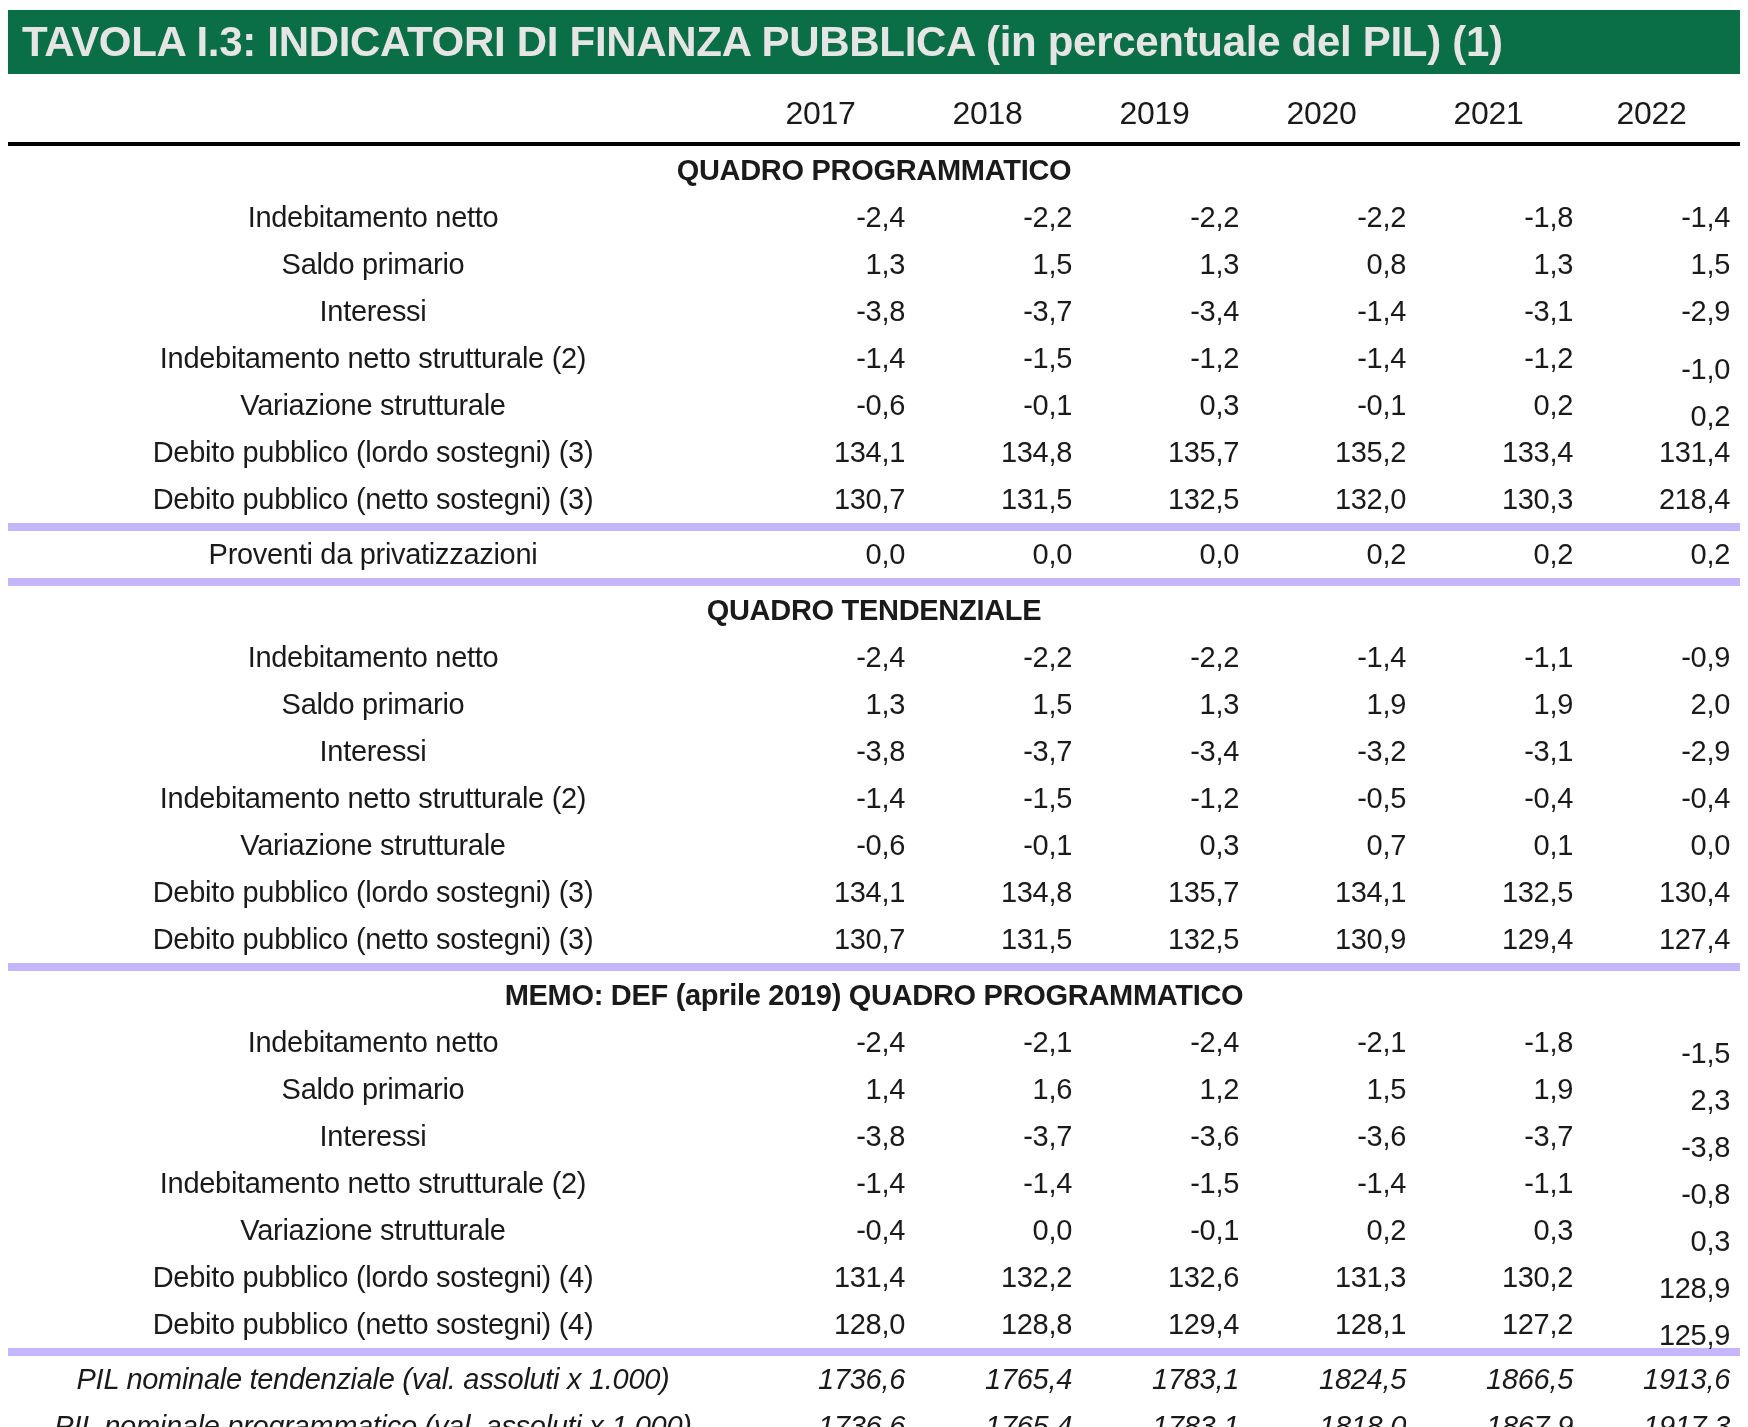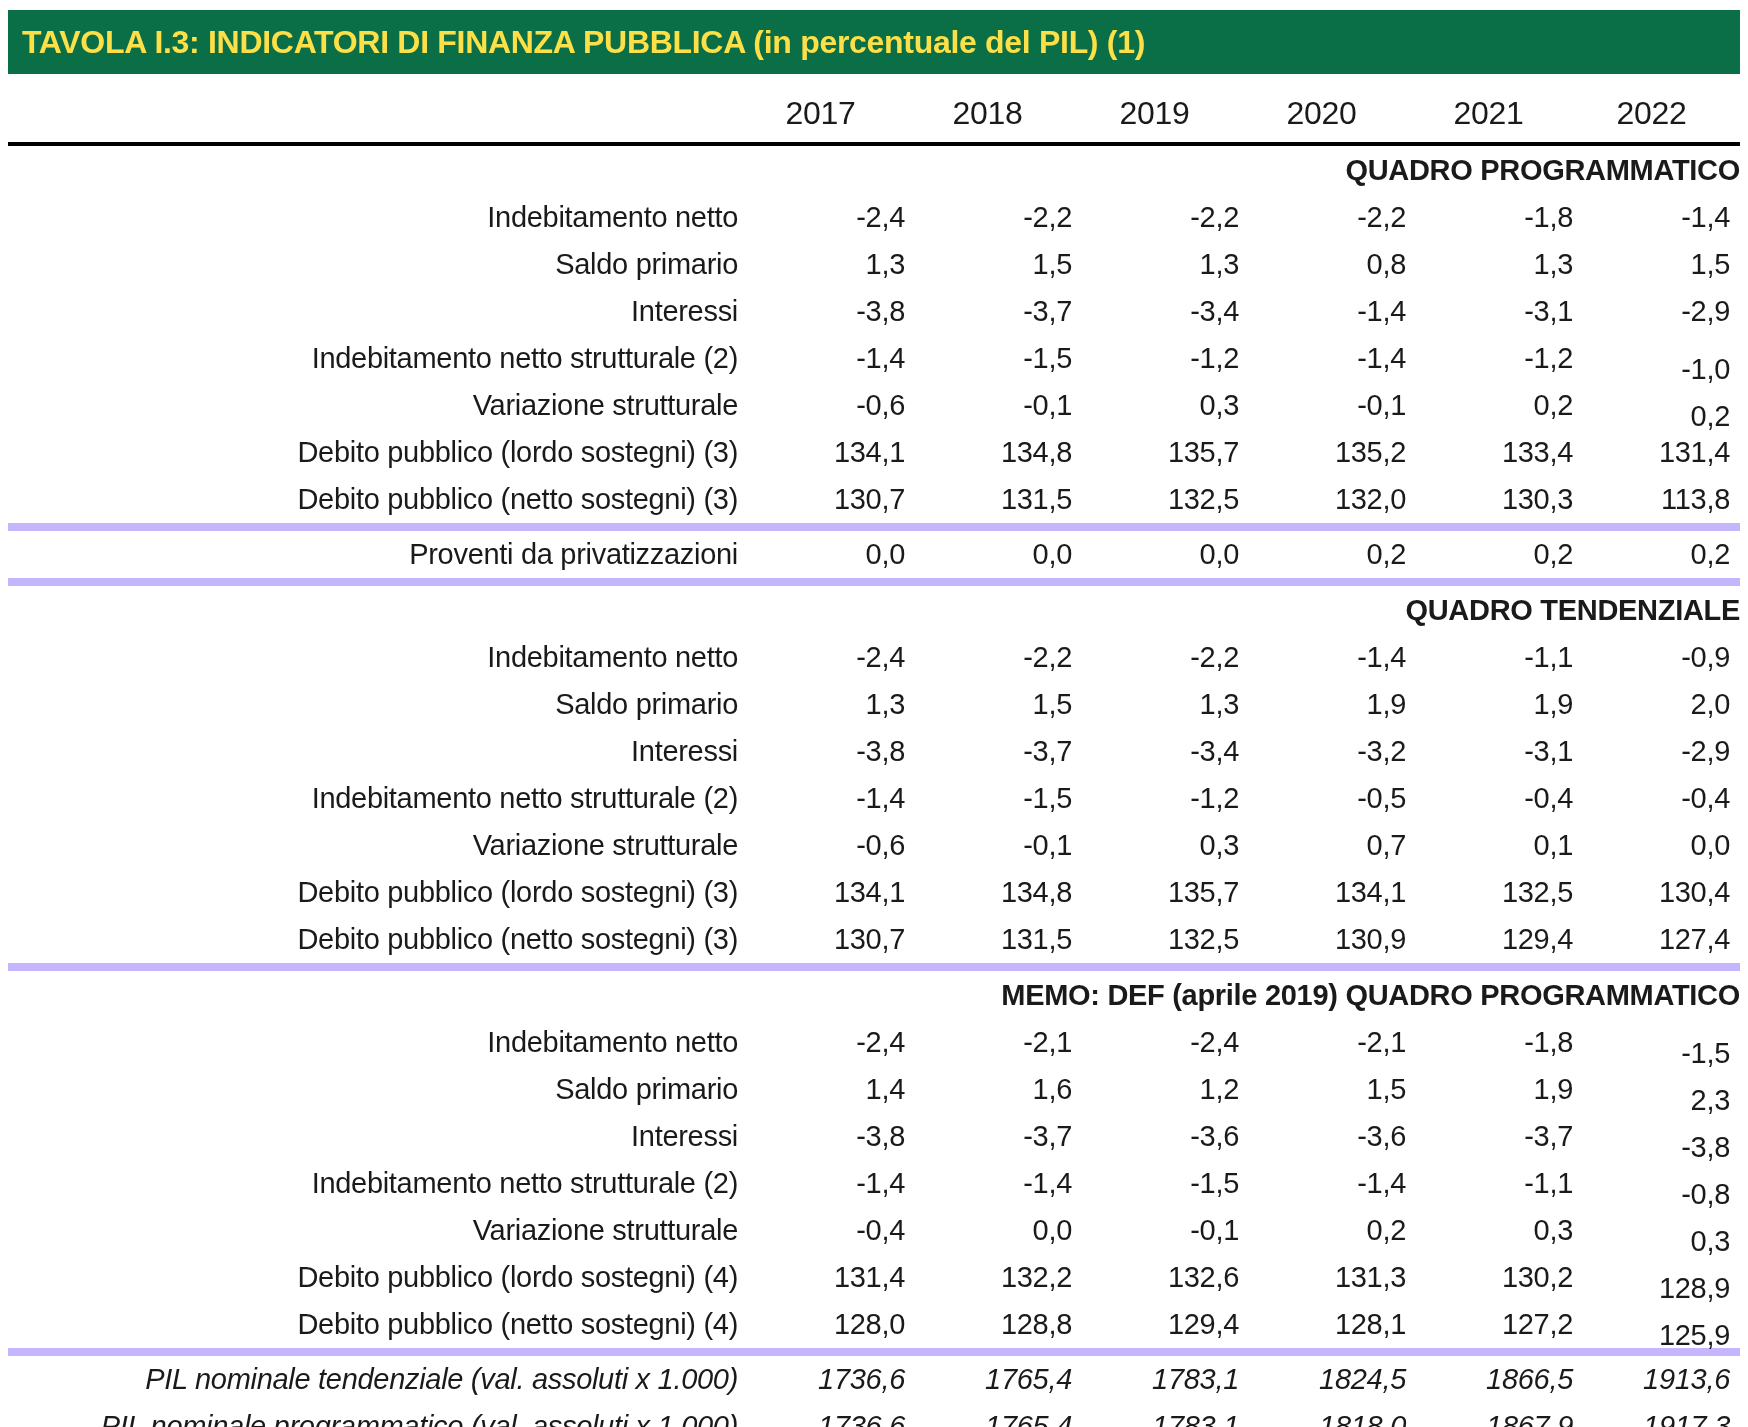--- a/index.html
+++ b/index.html
@@ -19,22 +19,22 @@
   }
   .title-bar {
     background: #0a6e46;
     height: 64px;
     display: flex;
     align-items: center;
     padding-left: 14px;
     box-sizing: border-box;
   }
   .title-bar .title-text {
-    color: #fde047;
-    font-size: 32px;
+    color: #e5e5e5;
+    font-size: 42px;
     font-weight: bold;
     letter-spacing: -0.3px;
     white-space: nowrap;
   }
   table.fin-table {
     width: 100%;
     border-collapse: collapse;
     table-layout: fixed;
   }
   col.c-label { width: 730px; }
@@ -60,21 +60,21 @@
   }
   tr.section-header-row td {
     height: 48px;
     font-size: 29px;
     font-weight: bold;
     vertical-align: middle;
     padding: 0;
     letter-spacing: -0.3px;
     white-space: nowrap;
   }
-  td.label-cell { text-align: right; padding-left: 4px; }
+  td.label-cell { text-align: center; padding-left: 4px; }
   td.value-cell { text-align: right; }
   th.value-col, td.value-cell { padding-right: 2px; }
   th.value-col:last-child, td.value-cell:last-child { padding-right: 10px; }
   tr.rule-top { border-top: 8px solid #c4b5fd; }
   tr.italic td { font-style: italic; }
   td.drop span { position: relative; top: 11px; display: inline-block; }
 </style>
 </head>
 <body>
 
@@ -161,21 +161,21 @@
           <td class="value-cell"><span>133,4</span></td>
           <td class="value-cell"><span>131,4</span></td>
         </tr>
         <tr class="data-row">
           <td class="label-cell">Debito pubblico (netto sostegni) (3)</td>
           <td class="value-cell"><span>130,7</span></td>
           <td class="value-cell"><span>131,5</span></td>
           <td class="value-cell"><span>132,5</span></td>
           <td class="value-cell"><span>132,0</span></td>
           <td class="value-cell"><span>130,3</span></td>
-          <td class="value-cell"><span>113,8</span></td>
+          <td class="value-cell"><span>218,4</span></td>
         </tr>
         <tr class="data-row rule-top">
           <td class="label-cell">Proventi da privatizzazioni</td>
           <td class="value-cell"><span>0,0</span></td>
           <td class="value-cell"><span>0,0</span></td>
           <td class="value-cell"><span>0,0</span></td>
           <td class="value-cell"><span>0,2</span></td>
           <td class="value-cell"><span>0,2</span></td>
           <td class="value-cell"><span>0,2</span></td>
         </tr>

